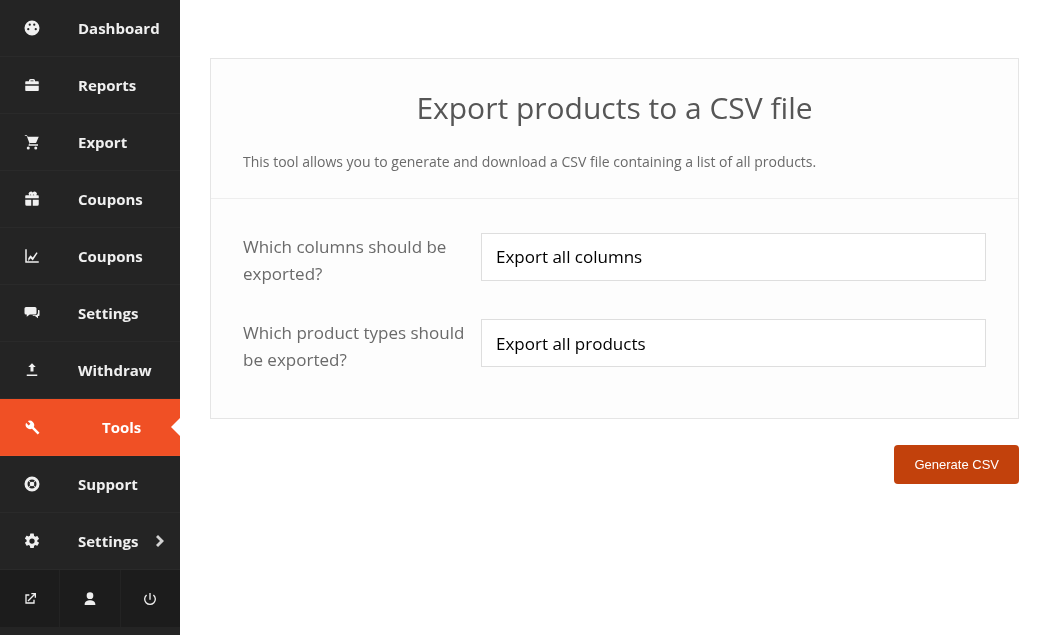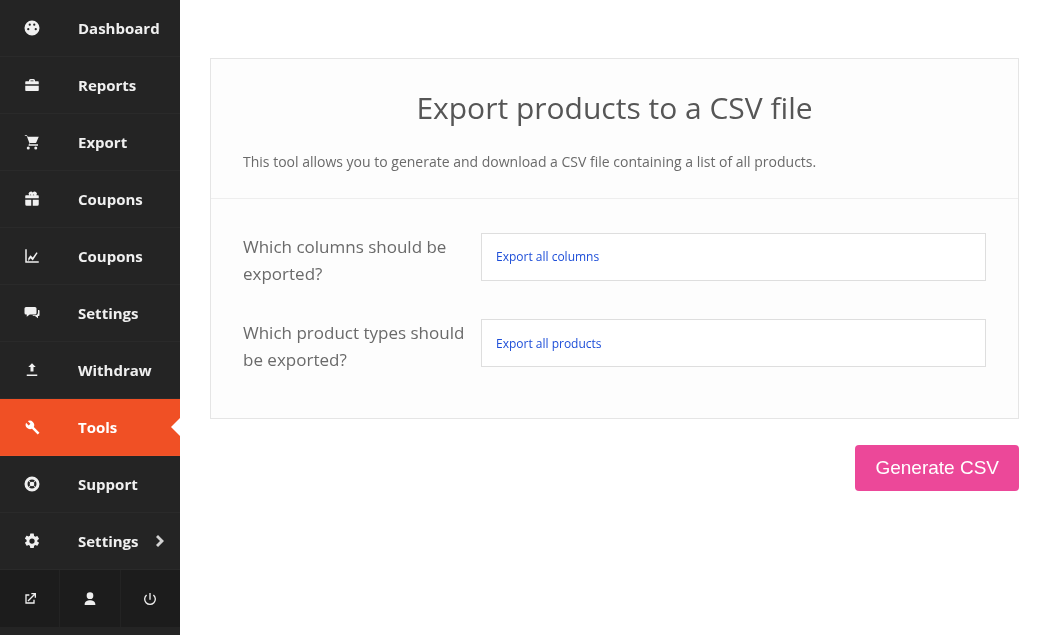--- a/index.html
+++ b/index.html
@@ -34,20 +34,21 @@
     justify-content: center;
     align-items: center;
   }
   .sidebar-item .label {
     margin-left: 36px;
     font-weight: 700;
   }
   .sidebar-item.active {
     background: #f05025;
     color: #fff;
+    gap: 24px;
   }
   .sidebar-item .chev {
     position: absolute;
     right: 16px;
     font-size: 12px;
     color: rgba(255,255,255,0.8);
   }
   .sidebar-item.active::after {
     content: "";
     position: absolute;
@@ -115,22 +116,22 @@
     line-height: 1.6;
   }
   .form-control {
     flex: 1;
     max-width: 526px;
   }
   .select-box {
     width: 100%;
     border: 1px solid #dedede;
     background: #fff;
-    color: #1d4ed8;
-    font-size: 12px;
+    color: #000000;
+    font-size: 17px;
     padding: 12px 14px;
     height: 48px;
     display: flex;
     align-items: center;
     cursor: pointer;
   }
   .check-row {
     display: flex;
     align-items: center;
     gap: 10px;
@@ -141,24 +142,24 @@
     width: 14px;
     height: 14px;
     cursor: pointer;
   }
   .btn-row {
     display: flex;
     justify-content: flex-end;
     margin: 26px 25px 0 0;
   }
   .btn-primary {
-    background: #ec4899;
+    background: #c2410c;
     color: #fff;
     border: none;
-    font-size: 19px;
+    font-size: 13px;
     padding: 12px 20px;
     border-radius: 4px;
     cursor: pointer;
   }
   svg { display: block; }
 </style>
 </head>
 <body>
 
 <nav class="sidebar">

